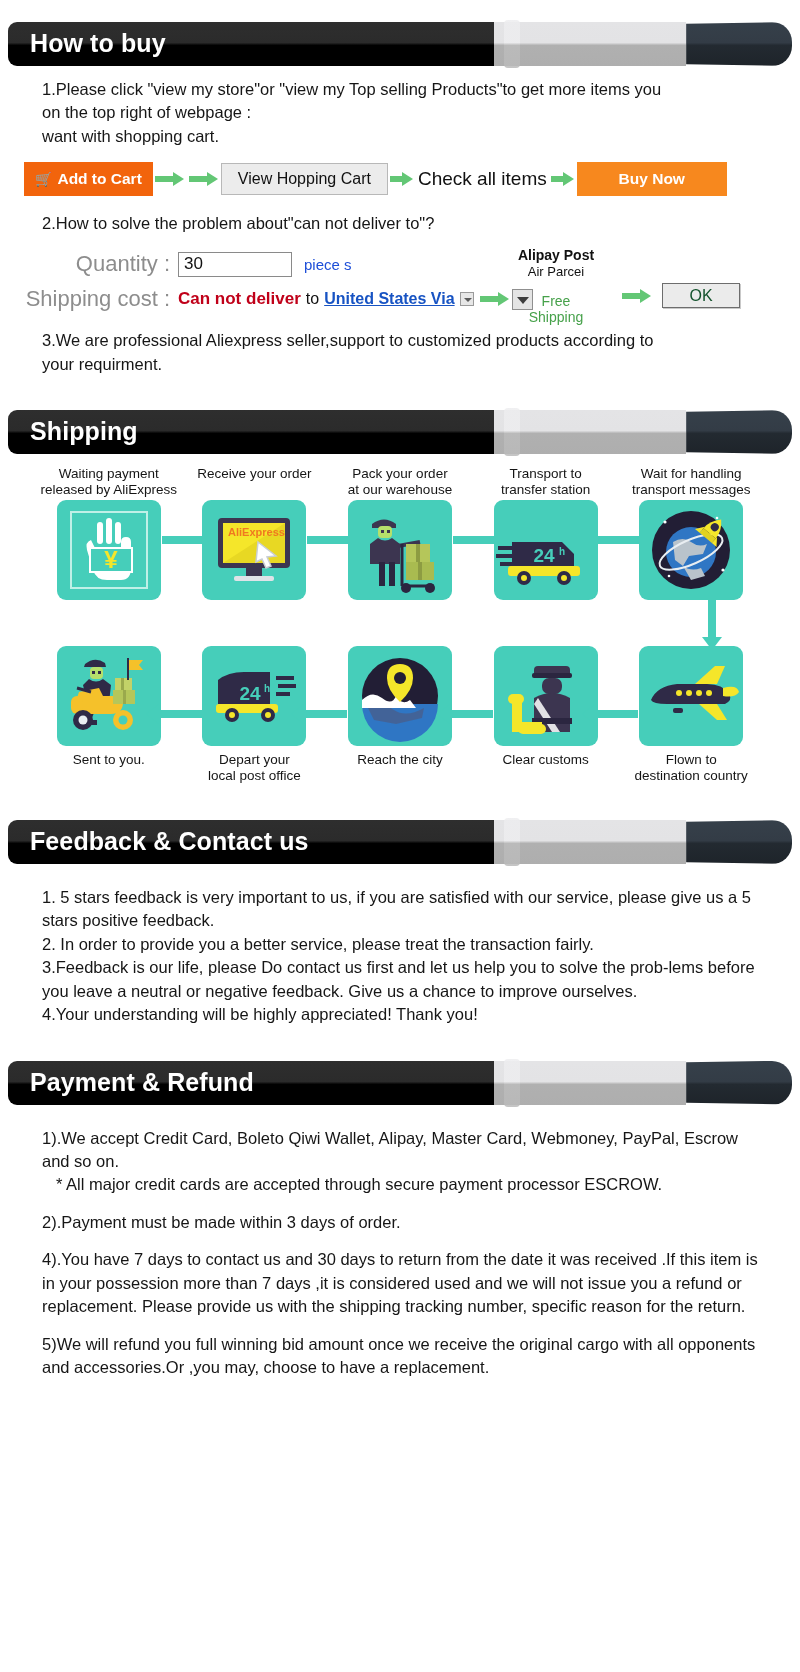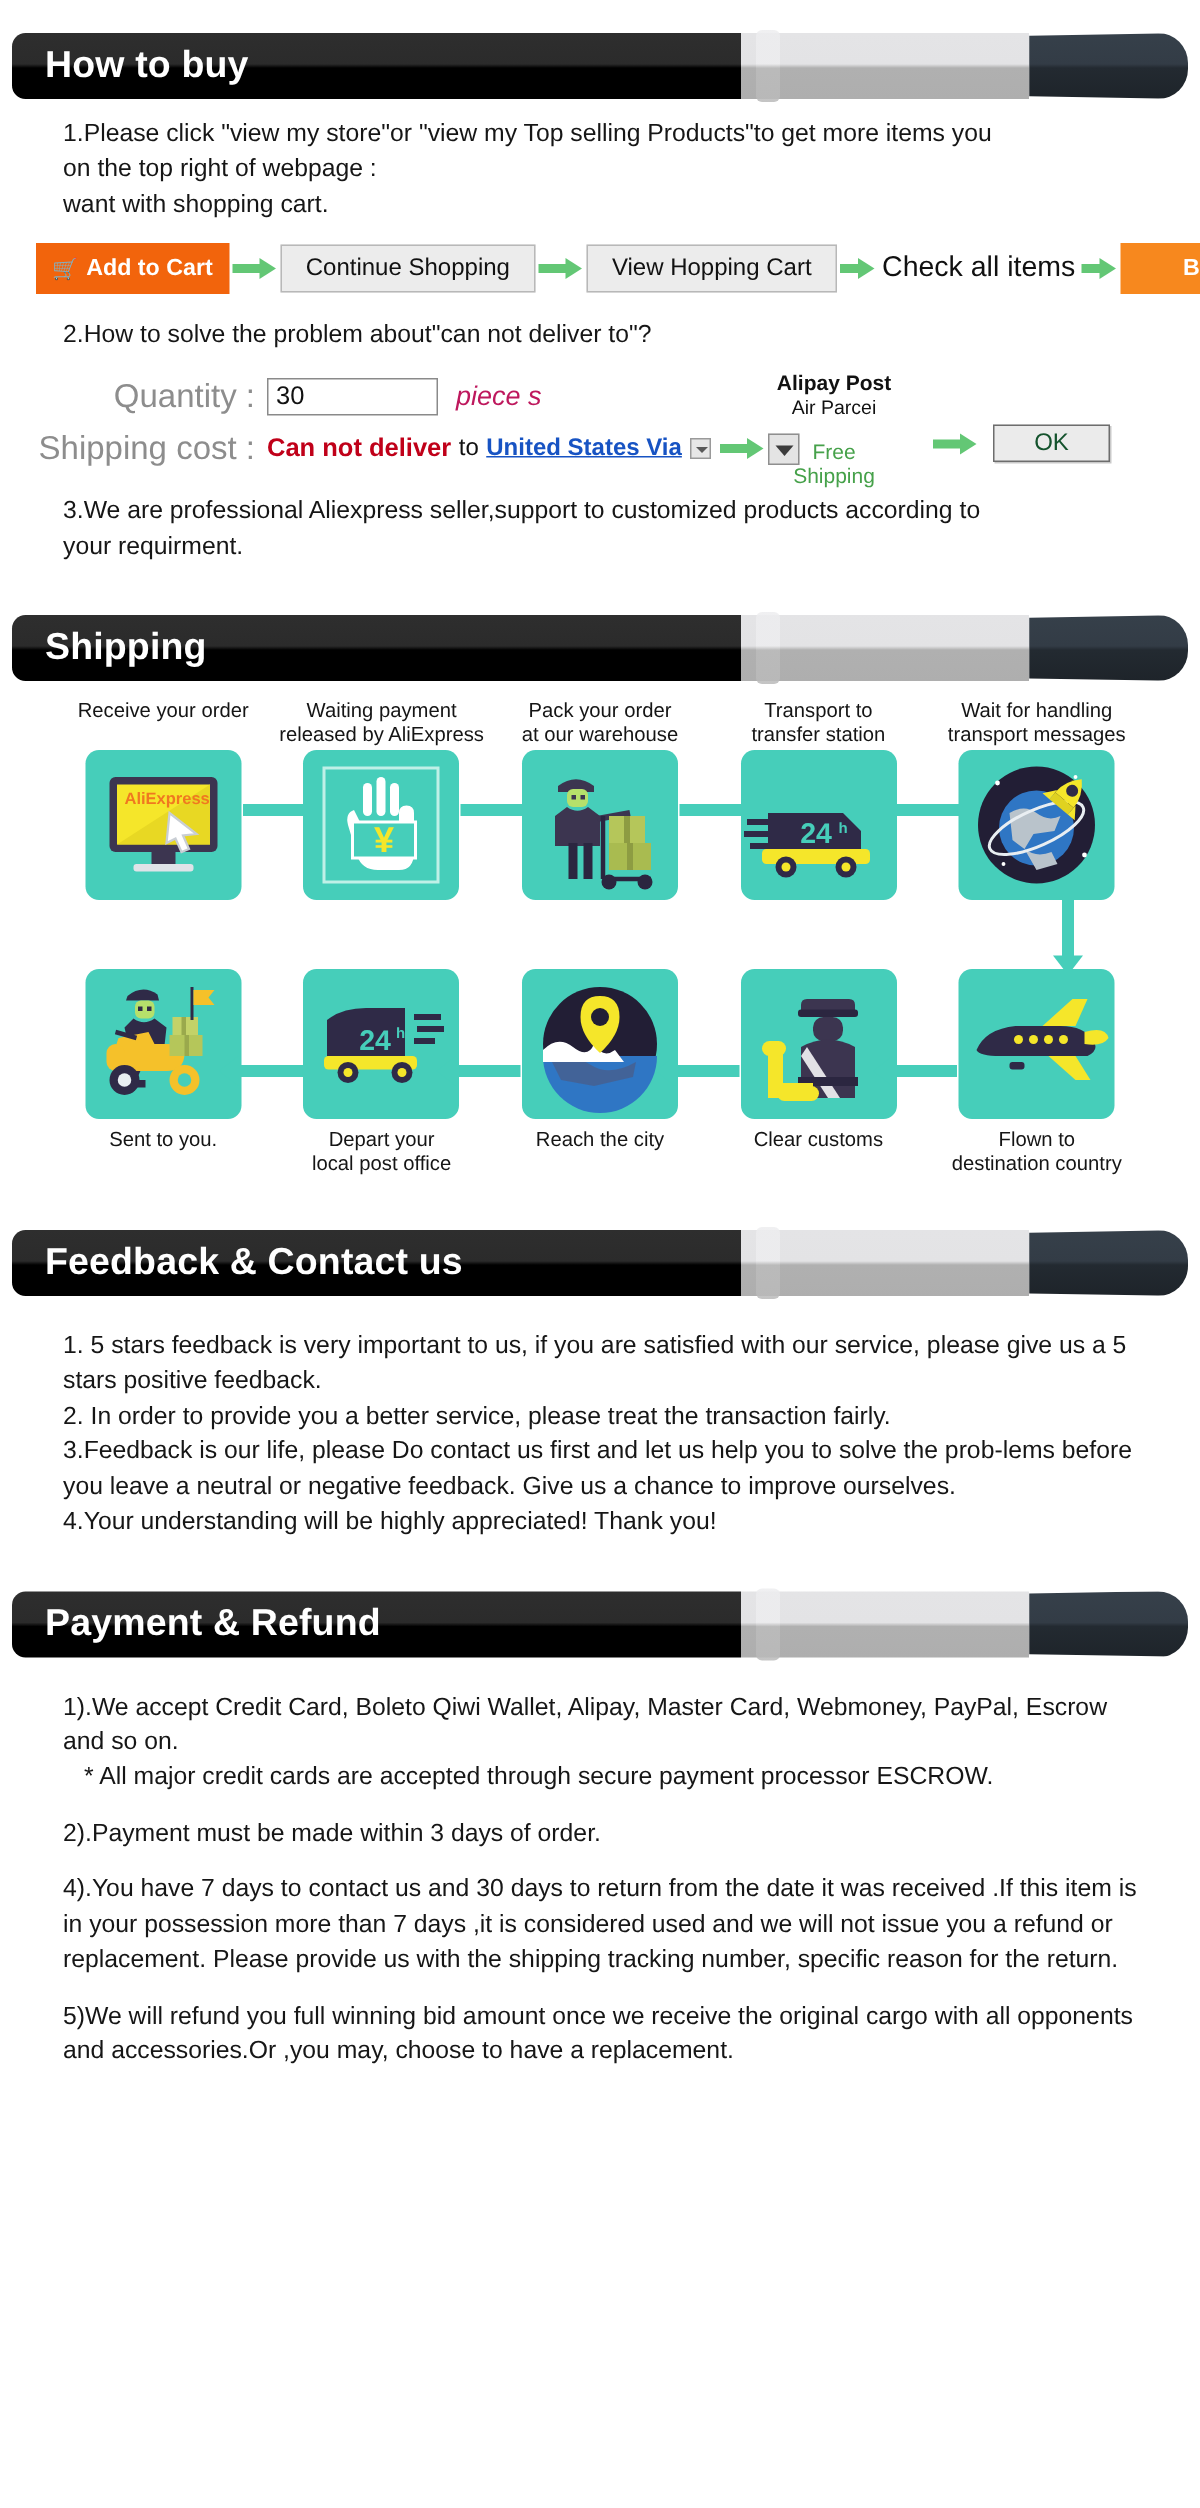--- a/index.html
+++ b/index.html
@@ -157,21 +157,21 @@
   .qty-input {
     width: 114px;
     height: 25px;
     border: 1px solid #8a8a8a;
     background: #fff;
     font-size: 17px;
     padding: 1px 5px;
     font-family: "Liberation Sans", sans-serif;
     color: #111;
   }
-  .piece { font-size: 18px; color: #be185d; margin-left: 12px; font-style: italic; }
+  .piece { font-size: 15px; color: #1d4ed8; margin-left: 12px; }
   .srow { margin-top: 9px; }
   .cantdeliver { color: #c00019; font-weight: bold; font-size: 17px; }
   .toword { font-size: 16px; color: #111; margin: 0 5px; }
   .linkblue {
     color: #1753c3;
     font-weight: bold;
     font-size: 16px;
     text-decoration: underline;
   }
   .mini-caret {
@@ -315,21 +315,20 @@
     <p class="ptext">on the top right of webpage :</p>
     <p class="ptext">want with shopping cart.</p>
   </div>
 
   <div class="flowrow">
     <div class="btn btn-orange">
       <span class="cart-ico">🛒</span>
       <span>Add to Cart</span>
     </div>
     <span class="arrow-g"></span>
-    <div class="btn btn-gray">Continue Shopping</div>
     <span class="arrow-g"></span>
     <div class="btn btn-gray">View Hopping Cart</div>
     <span class="arrow-g short"></span>
     <span class="plaintext">Check all items</span>
     <span class="arrow-g short"></span>
     <div class="btn btn-orange lighter">Buy Now</div>
   </div>
 
   <div class="sec-body">
     <div class="gap"></div>
@@ -374,51 +373,51 @@
   <div class="banner">
     <div class="bar-dark"></div>
     <div class="bar-light"></div>
     <div class="collar"></div>
     <div class="bar-cap"></div>
     <div class="banner-title">Shipping</div>
   </div>
 
   <div class="ship-wrap">
     <div class="ship-grid">
-
-      <div class="cell">
-        <div class="cap">Receive your order</div>
-        <div class="tile">
-          <svg class="art" viewBox="0 0 104 100">
-            <rect x="16" y="18" width="72" height="50" rx="4" fill="#3c3550"></rect>
-            <rect x="21" y="23" width="62" height="40" fill="#f5e62a"></rect>
-            <polygon points="21,63 83,23 83,63" fill="#e8d823"></polygon>
-            <text x="26" y="36" font-family="Liberation Sans, sans-serif" font-size="11" font-weight="bold" fill="#f07820">AliExpress</text>
-            <rect x="44" y="68" width="16" height="8" fill="#3c3550"></rect>
-            <rect x="32" y="76" width="40" height="5" rx="2" fill="#dfe3e8"></rect>
-            <polygon points="56,42 74,56 65,57 69,66 64,68 60,59 54,62" fill="#fff" stroke="#c9ced4" stroke-width="1.5"></polygon>
-          </svg>
-        </div>
-        <span class="harrow right"></span>
-      </div>
 
       <div class="cell">
         <div class="cap">Waiting payment<br>released by AliExpress</div>
         <div class="tile">
           <svg class="art" viewBox="0 0 104 100">
             <rect x="14" y="12" width="76" height="76" fill="none" stroke="#bff0e7" stroke-width="2"></rect>
             <g fill="#ffffff">
               <rect x="40" y="22" width="6" height="22" rx="3"></rect>
               <rect x="49" y="18" width="6" height="26" rx="3"></rect>
               <rect x="58" y="22" width="6" height="22" rx="3"></rect>
               <path d="M34 40 q-6 2 -4 10 l6 20 q3 10 14 10 h14 q10 0 10 -12 v-26 q0 -5 -5 -5 t-5 5 v10 h-24 z"></path>
             </g>
             <rect x="32" y="47" width="44" height="26" fill="#ffffff"></rect>
             <rect x="34" y="49" width="40" height="22" fill="#46ceba"></rect>
             <text x="54" y="68" text-anchor="middle" font-family="Liberation Sans, sans-serif" font-size="24" font-weight="bold" fill="#f5e62a">¥</text>
+          </svg>
+        </div>
+        <span class="harrow right"></span>
+      </div>
+
+      <div class="cell">
+        <div class="cap">Receive your order</div>
+        <div class="tile">
+          <svg class="art" viewBox="0 0 104 100">
+            <rect x="16" y="18" width="72" height="50" rx="4" fill="#3c3550"></rect>
+            <rect x="21" y="23" width="62" height="40" fill="#f5e62a"></rect>
+            <polygon points="21,63 83,23 83,63" fill="#e8d823"></polygon>
+            <text x="26" y="36" font-family="Liberation Sans, sans-serif" font-size="11" font-weight="bold" fill="#f07820">AliExpress</text>
+            <rect x="44" y="68" width="16" height="8" fill="#3c3550"></rect>
+            <rect x="32" y="76" width="40" height="5" rx="2" fill="#dfe3e8"></rect>
+            <polygon points="56,42 74,56 65,57 69,66 64,68 60,59 54,62" fill="#fff" stroke="#c9ced4" stroke-width="1.5"></polygon>
           </svg>
         </div>
         <span class="harrow right"></span>
       </div>
 
       <div class="cell">
         <div class="cap">Pack your order<br>at our warehouse</div>
         <div class="tile">
           <svg class="art" viewBox="0 0 104 100">
             <path d="M24 24 q12 -9 24 0 v4 h-24z" fill="#3c3550"></path>

